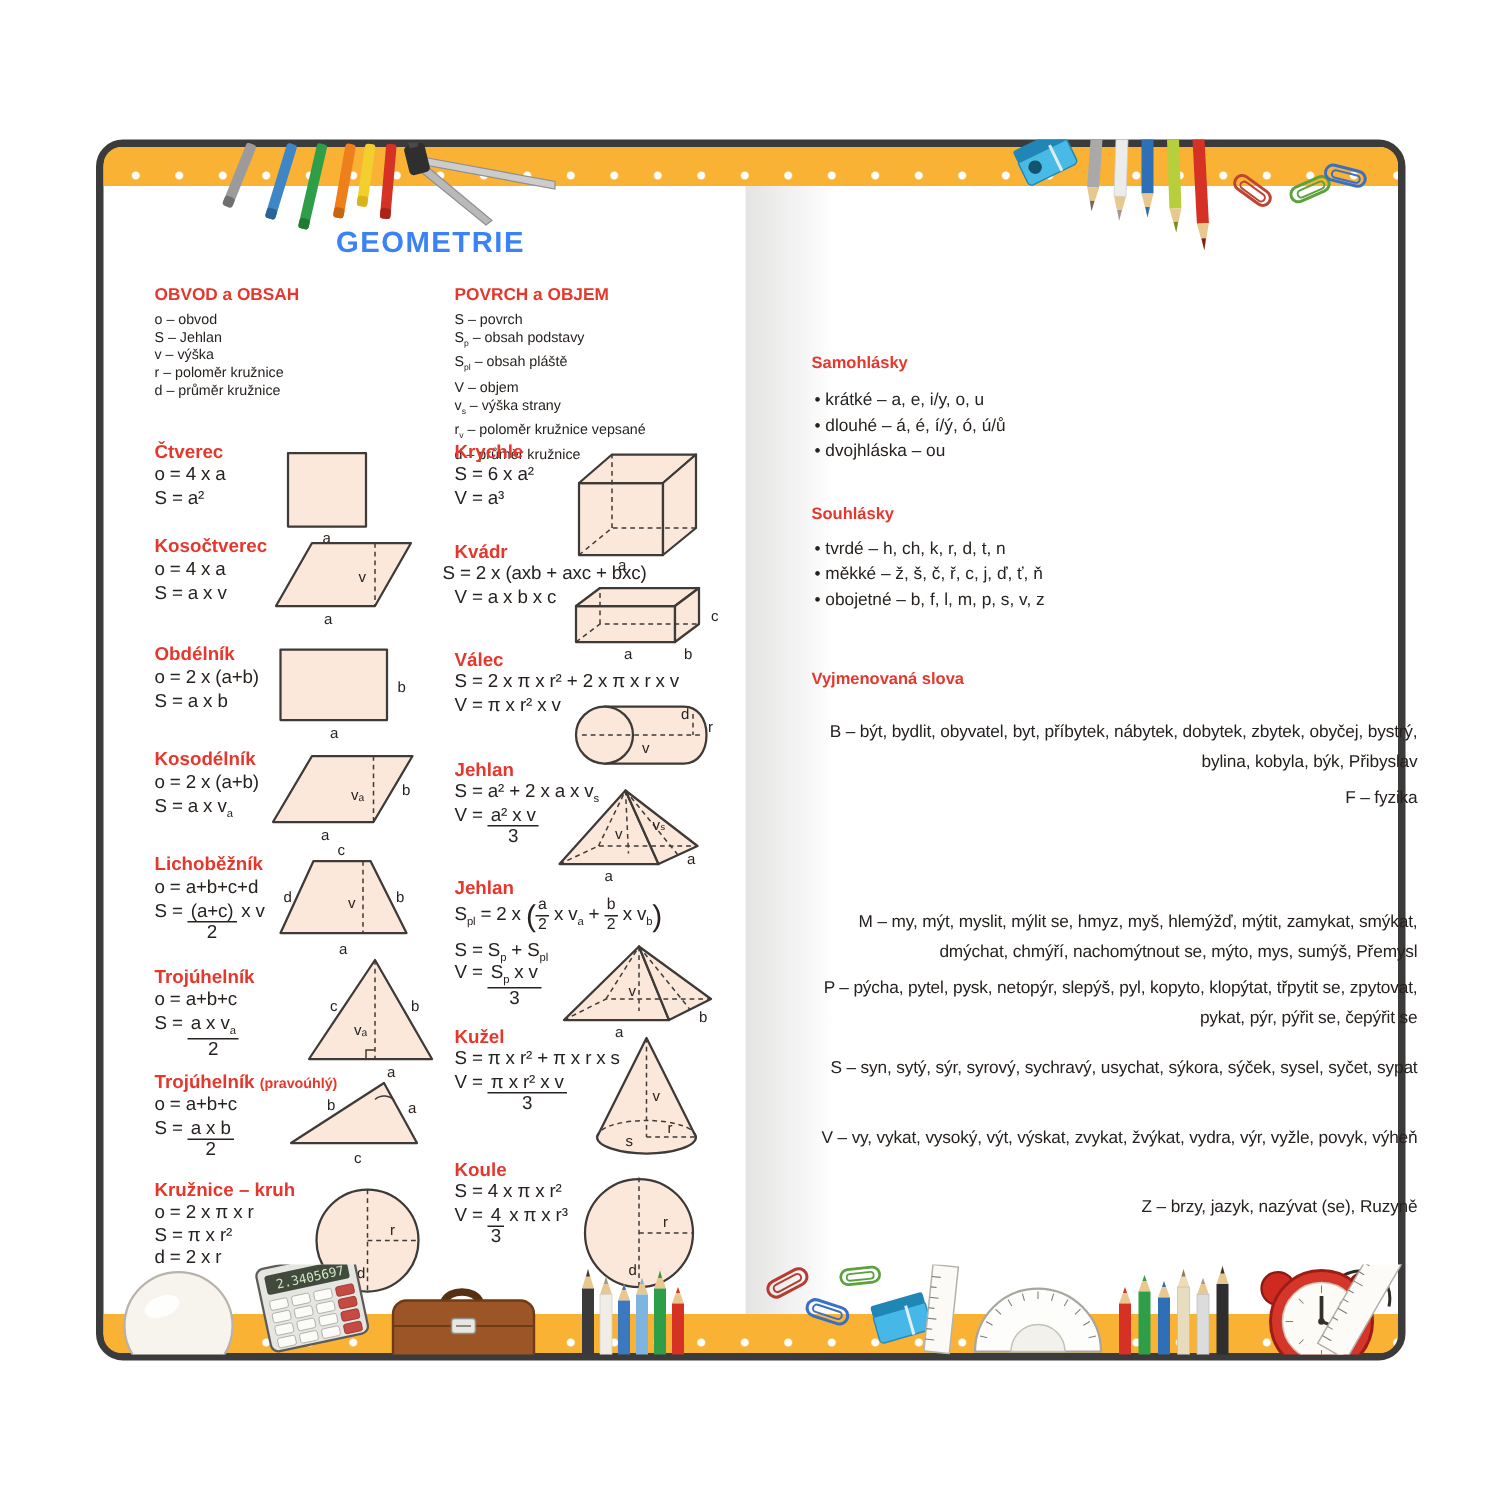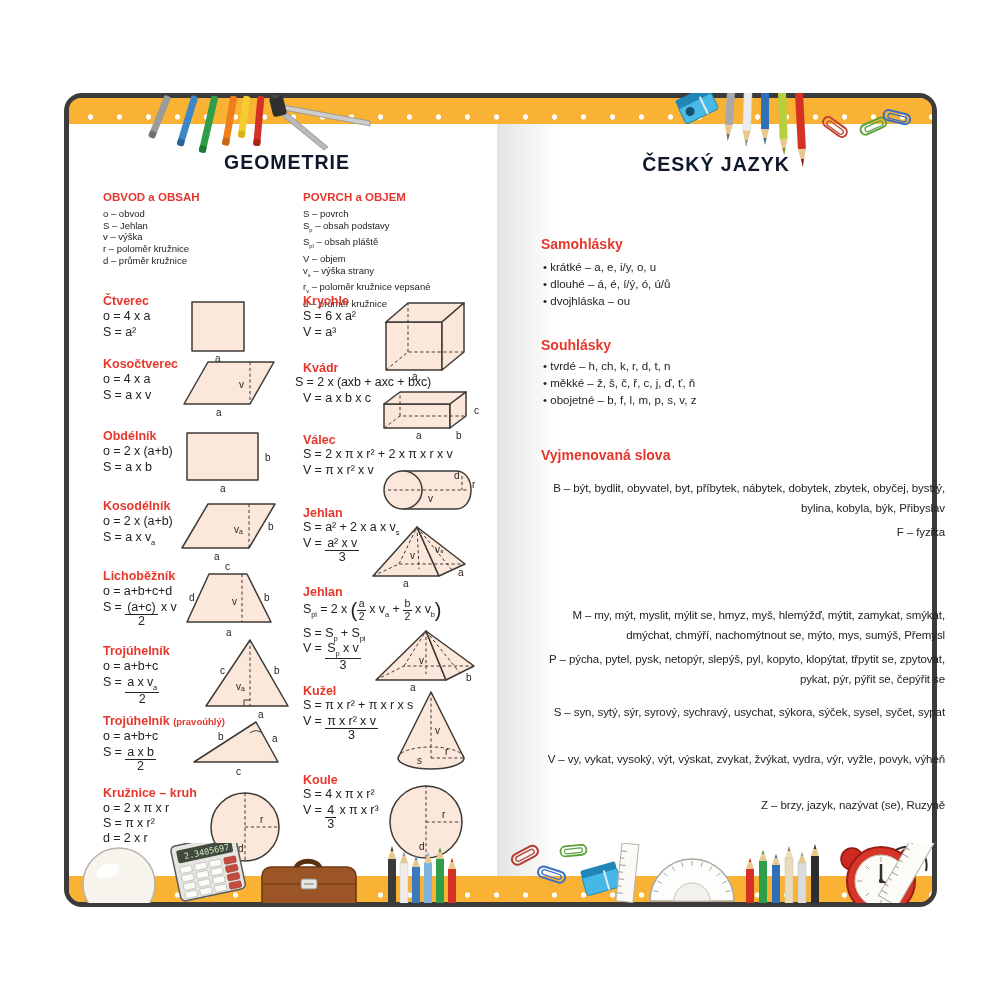--- a/index.html
+++ b/index.html
@@ -7,42 +7,42 @@
   .canvas{position:relative;width:1000px;height:1000px;background:#fff;overflow:hidden;}
   .card{position:absolute;left:64px;top:93px;width:863px;height:804px;background:#fff;
         border:5px solid #3b3b3b;border-radius:18px;}
   .band{position:absolute;left:69px;width:863px;height:26px;background:#f9b233;
         background-image:radial-gradient(circle,#ffffff 2.3px,rgba(255,255,255,0) 3px);
         background-size:29px 26px;background-position:7px 6px;z-index:2;}
   .band-top{top:98px;border-radius:12px 12px 0 0;}
   .band-bottom{top:876px;border-radius:0 0 12px 12px;}
   .spine{position:absolute;left:497px;top:124px;width:60px;height:752px;
          background:linear-gradient(to right,rgba(90,85,80,0.16),rgba(90,85,80,0));z-index:1;}
-  .ptitle{position:absolute;color:#0f172a;font-weight:bold;font-size:19.5px;letter-spacing:1px;
+  .ptitle{position:absolute;color:#3b82f6;font-weight:bold;font-size:19.5px;letter-spacing:1px;
           text-align:center;width:280px;z-index:3;}
   .lg{position:absolute;z-index:3;}
   .lgt{color:#e6372c;font-weight:bold;font-size:11.5px;margin-bottom:5px;white-space:nowrap;}
   .lgi{font-size:9.5px;line-height:11.7px;white-space:nowrap;}
   .sname{position:absolute;color:#e6372c;font-weight:bold;font-size:12.5px;white-space:nowrap;z-index:3;}
   .sname small{font-size:9.5px;font-weight:bold;}
   .fl{position:absolute;font-size:12.5px;white-space:nowrap;z-index:3;letter-spacing:-0.1px;}
   sub{font-size:0.6em;}
   .fr{display:inline-block;position:relative;text-align:center;}
   .fr .n{display:inline-block;border-bottom:1.2px solid #27221f;padding:0 2px;}
   .fr .d{position:absolute;left:50%;top:100%;transform:translateX(-50%);margin-top:0px;line-height:1;}
   .frs{display:inline-flex;flex-direction:column;align-items:center;vertical-align:middle;
        font-size:10.5px;line-height:1.1;}
   .frs .n2{border-bottom:1.1px solid #27221f;padding:0 1.5px;}
   .bp{font-size:20px;vertical-align:-4px;}
   .diag{position:absolute;z-index:3;}
   .shp{fill:#fce8db;stroke:#3d3a37;stroke-width:1.5;stroke-linejoin:round;}
   .dsh{fill:none;stroke:#3d3a37;stroke-width:1;stroke-dasharray:3.2,2.6;}
   .thin{fill:none;stroke:#3d3a37;stroke-width:1;}
   .lb{font-size:10px;fill:#27221f;}
-  .rh{position:absolute;color:#e6372c;font-weight:bold;font-size:14px;white-space:nowrap;z-index:3;}
+  .rh{position:absolute;color:#e6372c;font-weight:bold;font-size:11px;white-space:nowrap;z-index:3;}
   .bl{position:absolute;font-size:11.5px;white-space:nowrap;z-index:3;}
   .bl::before{content:"• ";}
   .entry{position:absolute;width:398px;font-size:11.5px;line-height:19.5px;
          padding-left:20px;text-indent:-20px;letter-spacing:-0.1px;z-index:3;text-align:right;}
   .decor{position:absolute;z-index:4;}
   .ptick{stroke:#7f7c76;stroke-width:0.7;fill:none;}
 </style>
 </head>
 <body>
 
@@ -247,21 +247,20 @@
   <div class="fl" style="left:303px;top:787px">S = 4 x π x r²</div>
   <div class="fl" style="left:303px;top:803px"><span>V = </span><span class="fr"><span class="n">4</span><span class="d">3</span></span><span> x π x r³</span></div>
   <svg class="diag" style="left:383px;top:780px" width="86" height="86">
     <circle class="shp" cx="43" cy="42" r="36"></circle>
     <line class="dsh" x1="43" y1="5" x2="43" y2="79"></line>
     <line class="dsh" x1="43" y1="42" x2="79" y2="42"></line>
     <text class="lb" x="59" y="38">r</text>
     <text class="lb" x="36" y="70">d</text>
   </svg>
 
-  <div class="ptitle" style="left:576px;top:153px">ČESKÝ JAZYK</div>
 
   <div class="rh" style="left:541px;top:236px">Samohlásky</div>
   <div class="bl" style="left:543px;top:261px">krátké – a, e, i/y, o, u</div>
   <div class="bl" style="left:543px;top:278px">dlouhé – á, é, í/ý, ó, ú/ů</div>
   <div class="bl" style="left:543px;top:295px">dvojhláska – ou</div>
 
   <div class="rh" style="left:541px;top:337px">Souhlásky</div>
   <div class="bl" style="left:543px;top:360px">tvrdé – h, ch, k, r, d, t, n</div>
   <div class="bl" style="left:543px;top:377px">měkké – ž, š, č, ř, c, j, ď, ť, ň</div>
   <div class="bl" style="left:543px;top:394px">obojetné – b, f, l, m, p, s, v, z</div>

